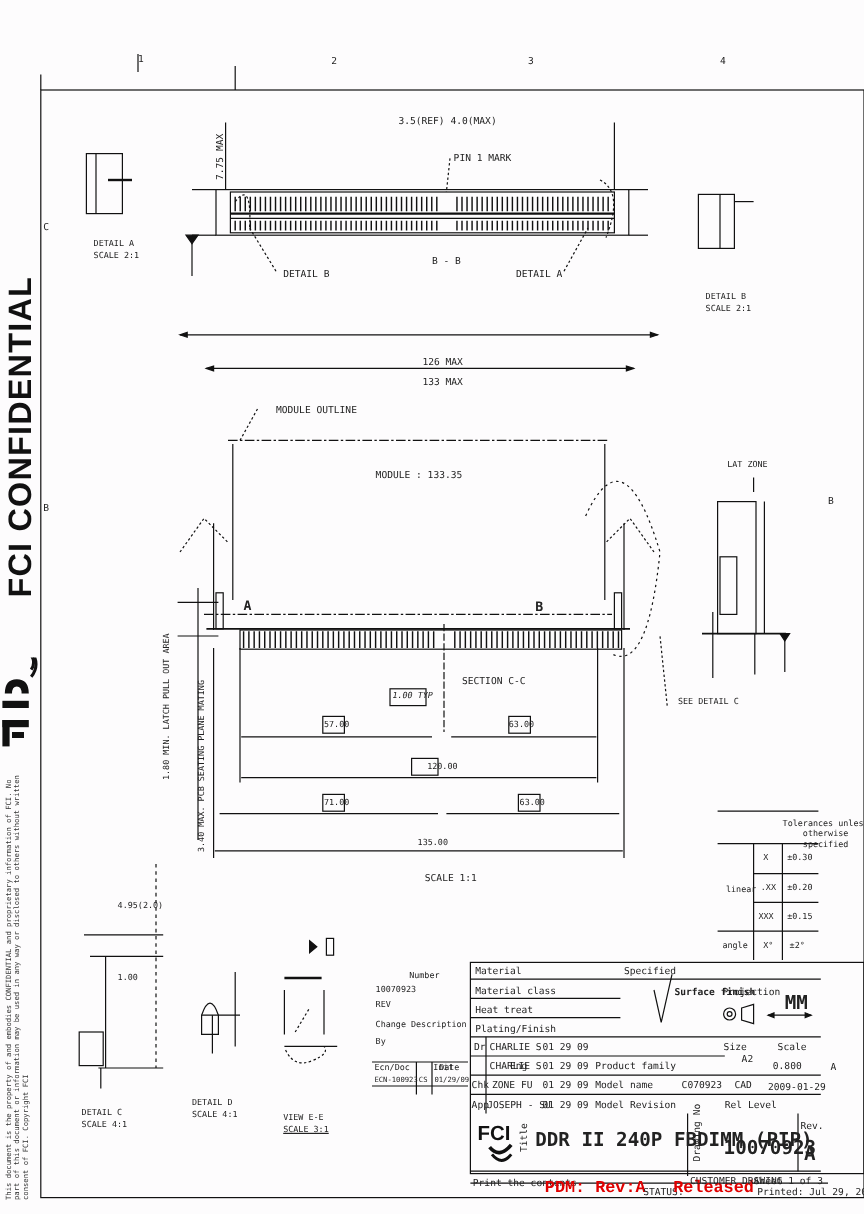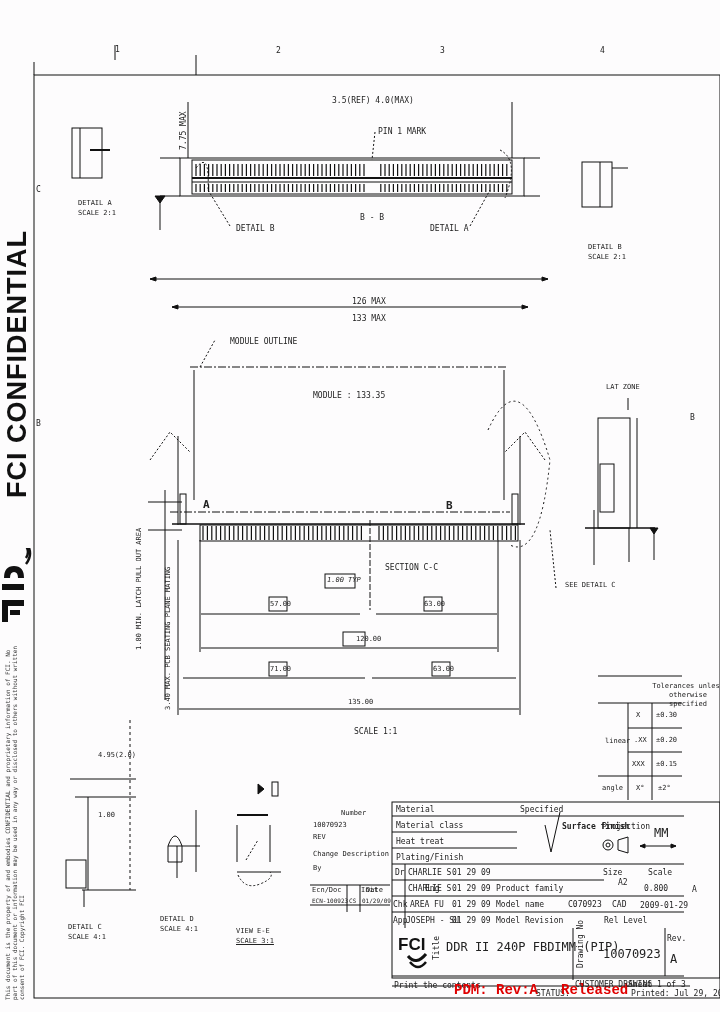--- a/index.html
+++ b/index.html
@@ -7,21 +7,21 @@
   .abs{position:absolute;}
   svg.drawing{position:absolute;left:0;top:0;}
   .txt{position:absolute;font-family:"DejaVu Sans Mono",monospace;font-size:8px;color:#222;white-space:nowrap;line-height:1;}
   .tiny{font-size:7px;}
   .vert{transform-origin:left top;transform:rotate(-90deg);}
   .conf{position:absolute;left:2px;top:498px;transform-origin:left top;transform:rotate(-90deg);font-family:"Liberation Sans",sans-serif;font-weight:bold;font-size:27px;letter-spacing:1px;color:#111;white-space:nowrap;}
   .notice{position:absolute;left:4px;top:1000px;transform-origin:left top;transform:rotate(-90deg);font-family:"DejaVu Sans Mono",monospace;font-size:6px;line-height:7px;color:#333;width:360px;white-space:normal;}
   .tb-text{position:absolute;font-family:"DejaVu Sans Mono",monospace;font-size:8px;color:#222;white-space:nowrap;}
   .bold{font-weight:bold;}
   .red{color:#e00000;font-family:Liberation Mono, monospace;font-weight:bold;font-size:14px;}
-  .big{font-size:12px;font-weight:normal;font-family:"DejaVu Sans Mono",monospace;}
+  .big{font-size:16px;font-weight:bold;font-family:"DejaVu Sans Mono",monospace;}
 </style>
 </head>
 <body>
 
 <svg class="drawing" width="720" height="1012" viewBox="0 0 720 1012">
   <g stroke="#111" fill="none" stroke-width="1">
 
     <rect x="34" y="75" width="686" height="923" stroke-width="1"></rect>
     <line x1="34" y1="62" x2="34" y2="75"></line>
     <line x1="115" y1="45" x2="115" y2="60"></line>
@@ -286,21 +286,21 @@
 <div class="tb-text tiny" style="left:395px;top:868px;">Dr</div>
 <div class="tb-text" style="left:408px;top:868px;">CHARLIE S</div>
 <div class="tb-text" style="left:452px;top:868px;">01 29 09</div>
 
 <div class="tb-text tiny" style="left:393px;top:884px;padding-left:32px;">Eng</div>
 <div class="tb-text" style="left:408px;top:884px;">CHARLIE S</div>
 <div class="tb-text" style="left:452px;top:884px;">01 29 09</div>
 <div class="tb-text" style="left:496px;top:884px;">Product family</div>
 
 <div class="tb-text tiny" style="left:393px;top:900px;">Chk</div>
-<div class="tb-text" style="left:410px;top:900px;">AREA FU</div>
+<div class="tb-text" style="left:410px;top:900px;">ZONE FU</div>
 <div class="tb-text" style="left:452px;top:900px;">01 29 09</div>
 <div class="tb-text" style="left:496px;top:900px;">Model name</div>
 <div class="tb-text" style="left:568px;top:900px;">C070923</div>
 
 <div class="tb-text tiny" style="left:393px;top:916px;">App</div>
 <div class="tb-text" style="left:406px;top:916px;">JOSEPH - SU</div>
 <div class="tb-text" style="left:452px;top:916px;">01 29 09</div>
 <div class="tb-text" style="left:496px;top:916px;">Model Revision</div>
 
 <div class="tb-text tiny" style="left:603px;top:868px;">Size</div>

